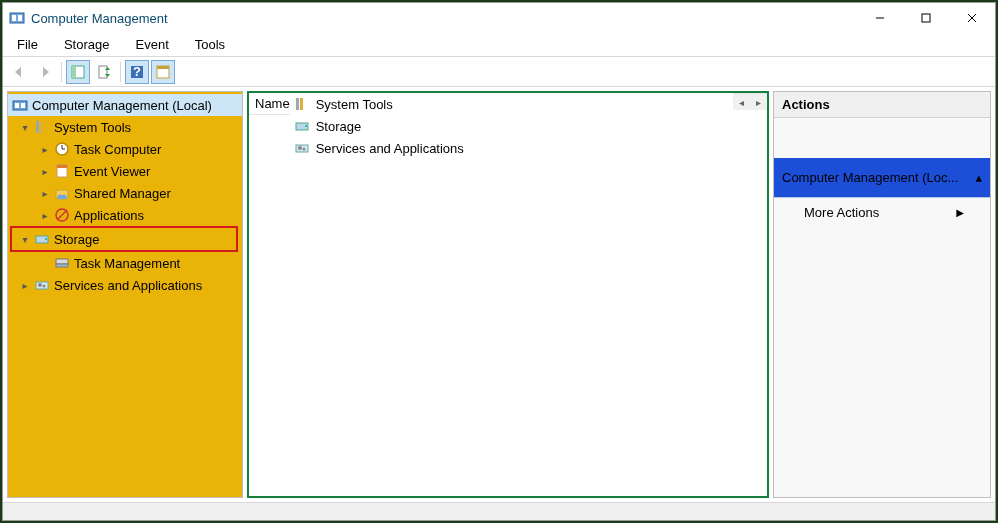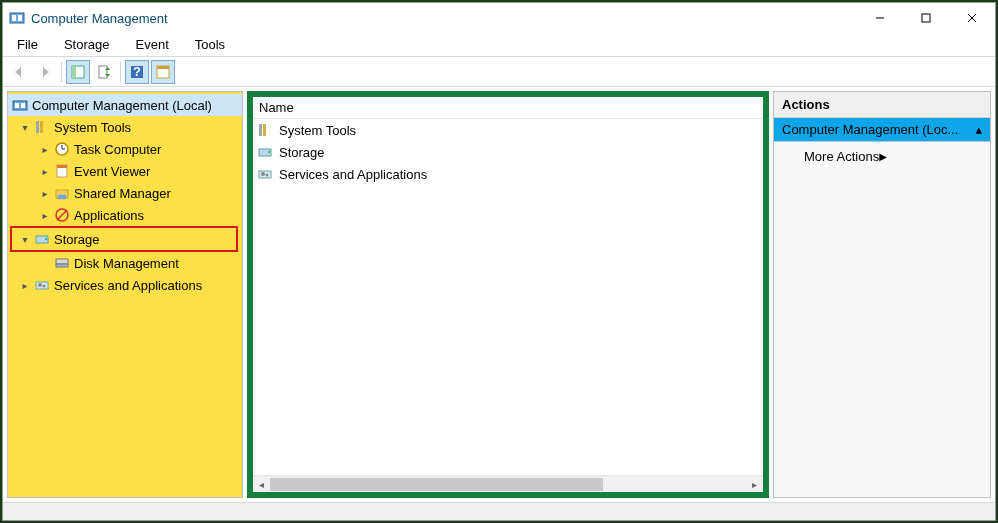--- a/index.html
+++ b/index.html
@@ -11,40 +11,40 @@
 .titlebar-btns { display: flex; height: 100%; }
 .titlebar-btn { width: 46px; display: flex; align-items: center; justify-content: center; }
 .titlebar-btn svg { width: 10px; height: 10px; }
 .menubar { height: 24px; display: flex; align-items: center; padding: 0 6px; gap: 10px; border-bottom: 1px solid #d9d9d9; }
 .menubar-item { padding: 2px 8px; font-size: 13px; }
 .toolbar { height: 30px; display: flex; align-items: center; padding: 0 4px; gap: 2px; border-bottom: 1px solid #d9d9d9; }
 .tool-btn { width: 24px; height: 24px; display: flex; align-items: center; justify-content: center; border: 1px solid transparent; }
 .tool-btn.active { border: 1px solid #7aa7d8; background: #cde6f7; }
 .tool-sep { width: 1px; height: 20px; background: #d9d9d9; margin: 0 2px; }
 .body3 { flex: 1; display: flex; padding: 4px; gap: 4px; min-height: 0; }
-.tree-pane { width: 236px; border: 1px solid #bdbdbd; background: #fde047; overflow: auto; padding: 2px 0; }
+.tree-pane { width: 236px; border: 1px solid #bdbdbd; background: #eab308; overflow: auto; padding: 2px 0; }
 .tree-row { display: flex; align-items: center; height: 22px; white-space: nowrap; }
 .tree-row.selected { background: #cde6f7; }
 .tree-row .chev { width: 14px; text-align: center; color: #555; font-size: 10px; }
 .tree-row .ticon { width: 16px; height: 16px; margin: 0 4px 0 2px; flex-shrink: 0; }
 .tree-row .tlabel { font-size: 13px; }
 .highlight-box { border: 2px solid #d21c1c; margin: 0 4px 0 2px; }
-.list-pane { flex: 1; border: 6px solid #15803d; display: flex; flex-direction: column; min-width: 0; }
+.list-pane { flex: 1; border: 2px solid #15803d; display: flex; flex-direction: row; min-width: 0; }
 .list-header { height: 22px; border-bottom: 1px solid #e5e5e5; display: flex; align-items: center; padding-left: 6px; font-size: 13px; }
 .list-body { flex: 1; overflow: auto; }
 .list-row { display: flex; align-items: center; height: 22px; padding-left: 4px; }
 .list-row .licon { width: 16px; height: 16px; margin-right: 6px; }
 .scroll-h { height: 17px; background: #f0f0f0; border-top: 1px solid #e5e5e5; display: flex; align-items: center; }
 .scroll-h .arrow { width: 17px; text-align: center; color: #666; font-size: 10px; }
 .scroll-h .track { flex: 1; height: 100%; position: relative; }
 .scroll-h .thumb { position: absolute; left: 0; top: 2px; height: 13px; width: 70%; background: #c9c9c9; }
 .actions-pane { width: 218px; border: 1px solid #bdbdbd; background: #f8f8f8; display: flex; flex-direction: column; }
 .actions-head { height: 26px; background: #f0f0f0; border-bottom: 1px solid #d0d0d0; display: flex; align-items: center; padding-left: 8px; font-weight: bold; font-size: 13px; }
-.actions-sub { height: 24px; background: #0ea5e9; border-bottom: 1px solid #b0c8de; display: flex; align-items: center; padding: 0 8px; font-size: 13px; justify-content: space-between; }
-.actions-item { height: 28px; display: flex; align-items: center; padding: 0 26px 0 30px; font-size: 13px; }
+.actions-sub { height: 40px; background: #1d4ed8; border-bottom: 1px solid #b0c8de; display: flex; align-items: center; padding: 0 8px; font-size: 13px; justify-content: space-between; margin-top: 40px; }
+.actions-item { height: 28px; display: flex; align-items: center; padding: 0 26px 0 30px; font-size: 13px; justify-content: space-between; }
 .arrow-r { font-size: 10px; }
 .statusbar { height: 18px; border-top: 1px solid #d9d9d9; background: #f0f0f0; }
 </style>
 </head>
 <body>
 
 <div class="window">
 
   <div class="titlebar">
     <span class="app-icon">
@@ -185,21 +185,21 @@
                 <circle cx="12" cy="8" r="1" fill="#2a7"></circle>
               </svg></span>
           <span class="tlabel">Storage</span>
         </div>
       </div>
       <div class="tree-row" style="padding-left:44px">
         <span class="ticon"><svg viewBox="0 0 16 16">
               <rect x="2" y="4" width="12" height="5" fill="#d9d9d9" stroke="#777"></rect>
               <rect x="2" y="9" width="12" height="3" fill="#9abada" stroke="#777"></rect>
             </svg></span>
-        <span class="tlabel">Disk Management</span>
+        <span class="tlabel">Task Management</span>
       </div>
 
       <div class="tree-row" style="padding-left:10px">
         <span class="chev">▸</span>
         <span class="ticon"><svg viewBox="0 0 16 16">
               <rect x="2" y="5" width="12" height="7" fill="#d8e7f5" stroke="#6a9"></rect>
               <circle cx="6" cy="8" r="2" fill="#888"></circle>
               <circle cx="10" cy="9" r="1.5" fill="#888"></circle>
             </svg></span>
         <span class="tlabel">Services and Applications</span>

